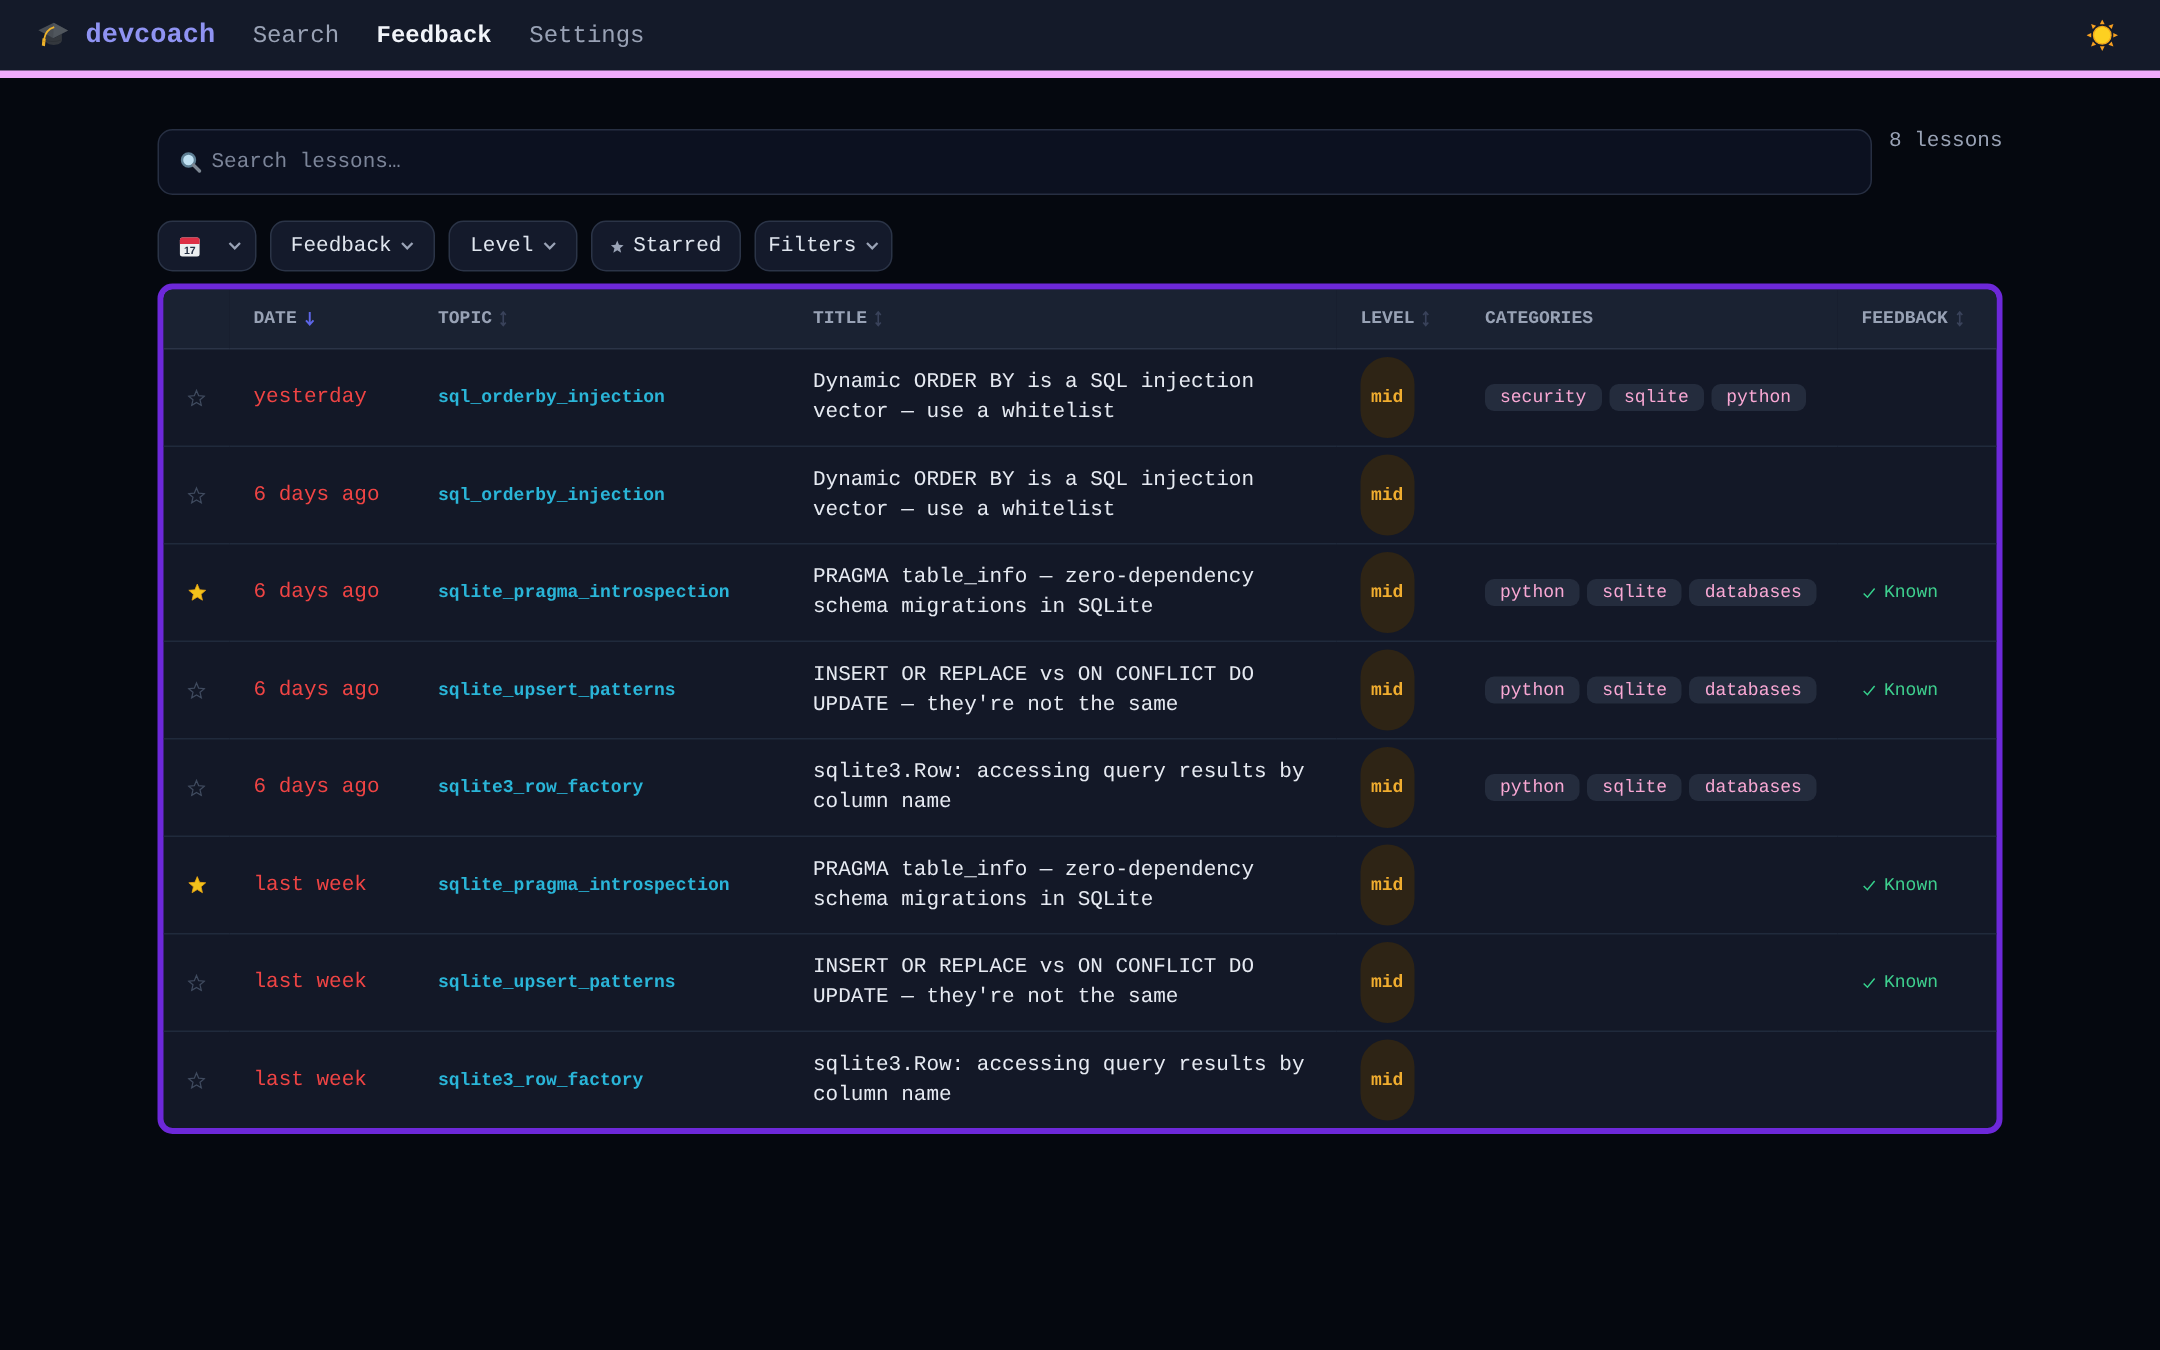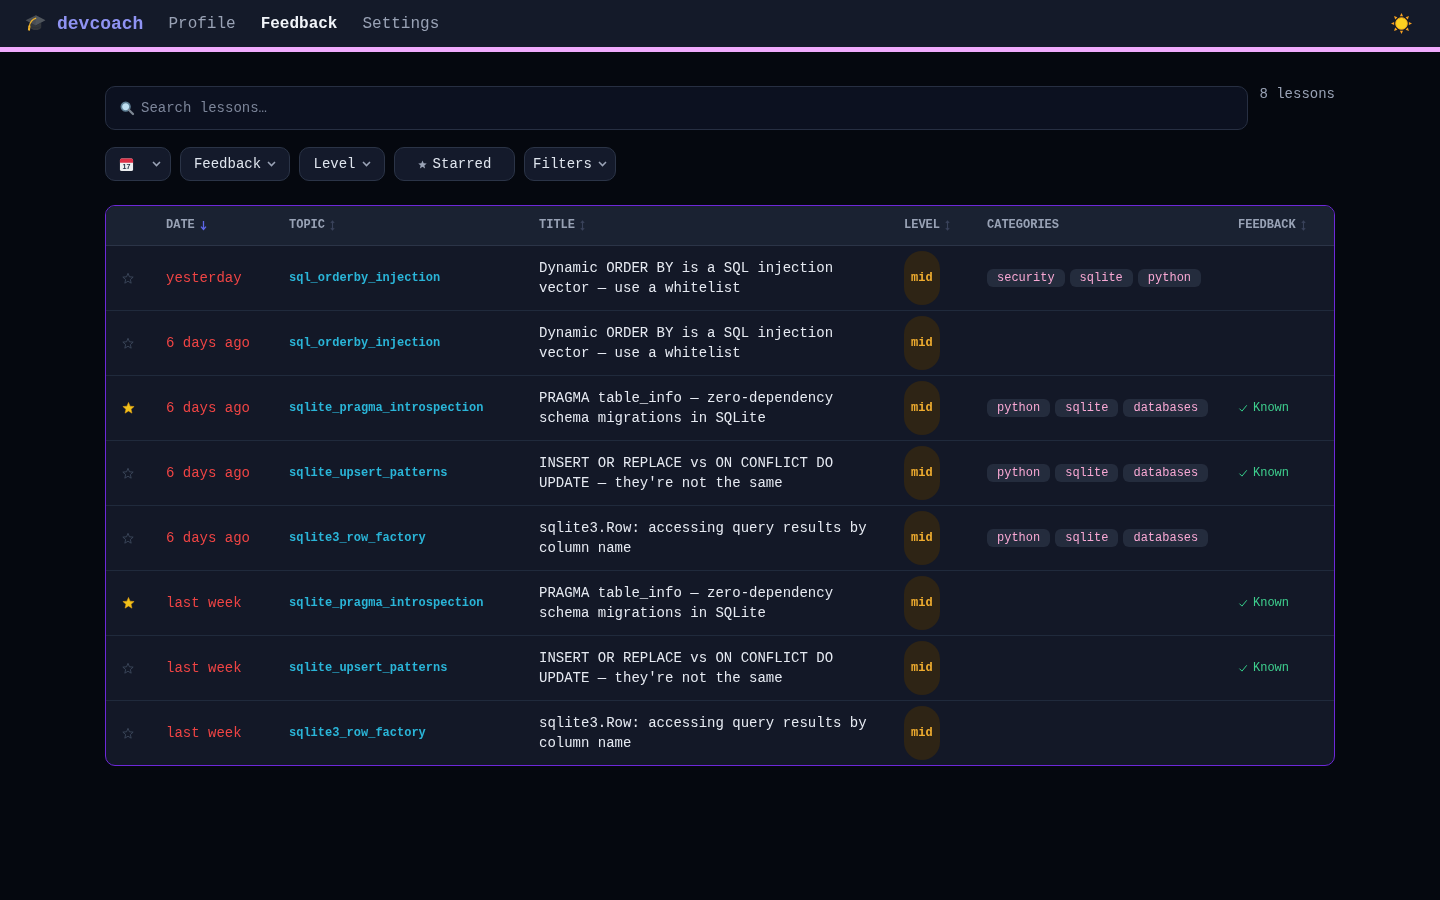--- a/index.html
+++ b/index.html
@@ -11,21 +11,21 @@
 .nav a{text-decoration:none;font-size:16px;color:#99a2b5;margin-right:25px}
 .nav a.on{color:#f1f4f9;font-weight:bold}
 .sun{margin-left:auto}
 .main{width:1230px;margin:34px auto 0}
 .srow{display:flex;align-items:flex-start}
 .search{flex:1;height:44px;background:#0c1120;border:1px solid #272f42;border-radius:10px;display:flex;align-items:center;padding:0 13px;gap:6px}
 .search span{font-size:14px;color:#7c8599}
 .count{font-size:14px;color:#99a2b5;margin-left:11px;white-space:nowrap}
 .frow{margin-top:17px;display:flex;gap:9px}
 .btn{height:34px;background:#141a2b;border:1px solid #2b3447;border-radius:10px;display:flex;align-items:center;justify-content:center;gap:6px;font-size:14px;color:#dfe5ee}
-.tbl{margin-top:24px;border:1px solid #6d28d9;border-radius:10px;overflow:hidden;background:#131827}
+.tbl{margin-top:8px;border:4px solid #6d28d9;border-radius:10px;overflow:hidden;background:#131827}
 table{border-collapse:collapse;table-layout:fixed;width:100%}
 col.c1{width:44px}col.c2{width:123px}col.c3{width:250px}col.c4{width:365px}col.c5{width:83px}col.c6{width:251px}col.c7{width:114px}
 thead th{height:39px;background:#1a2232;border-bottom:1px solid #2b3447;text-align:left;padding-left:16px;font-size:12px;color:#98a2b5;font-weight:bold;vertical-align:middle}
 thead th .hl{display:flex;align-items:center;gap:5px}
 tbody td{height:65px;padding-left:16px;vertical-align:middle}
 tbody tr + tr td{border-top:1px solid #202a3c}
 td.date{font-size:14px;color:#ef4444}
 td.topic{font-size:12px;font-weight:bold;color:#2ab5d8}
 td.title{font-size:14px;line-height:20px;color:#e6eaf2}
 .lvl{display:inline-block;font-size:12px;font-weight:bold;color:#f0ad2f;background:#2e2415;border-radius:999px;padding:20px 7px;line-height:14px}
@@ -41,21 +41,21 @@
       <path fill="#33373d" d="M10 16.5v6.8c0 2.8 3.8 4.9 8.5 4.9s8.5-2.1 8.5-4.9v-6.8L18.5 21z"></path>
       <path fill="#484d54" d="M2.5 12.8 18.5 5l15 8-15.5 8z"></path>
       <path fill="#5b6168" d="M18.5 5l15 8-15.5 8z" opacity=".45"></path>
       <path fill="none" stroke="#2a2e33" stroke-width=".8" d="M10.5 23.2c2 1.7 12 1.8 15.5-.4"></path>
       <path fill="none" stroke="#efb32b" stroke-width="1.9" d="M19 9.5c-6 1.8-9.5 6-10.5 12.5"></path>
       <path fill="#efb32b" d="M6.8 21l3.4.6-.9 7.8-3.2-.7z"></path>
       <path fill="#c98f1b" d="M6.6 23.5l3.3.5-.2 1.4-3.3-.5z" opacity=".6"></path>
     </svg>
     <b>devcoach</b>
   </div>
-  <a href="#">Profile</a>
+  <a href="#">Search</a>
   <a class="on" href="#">Feedback</a>
   <a href="#">Settings</a>
   <svg class="sun" width="21" height="21" viewBox="0 0 24 24">
     <g fill="#f7a021">
       <path d="M12 0l1.8 3.6h-3.6z"></path>
         <path d="M12 24l1.8-3.6h-3.6z"></path>
       <path d="M0 12l3.6-1.8v3.6z"></path>
         <path d="M24 12l-3.6-1.8v3.6z"></path>
       <path d="M3.5 3.5l3.8 1.3L4.8 7.3z"></path>
         <path d="M20.5 3.5l-3.8 1.3 2.5 2.5z"></path>
@@ -86,21 +86,21 @@
       <svg width="9" height="6" viewBox="0 0 9 6">
           <path d="M1 1 4.5 4.6 8 1" fill="none" stroke="#9aa3b6" stroke-width="1.5"></path>
         </svg>
     </div>
     <div class="btn" style="width:110px">Feedback <svg width="9" height="6" viewBox="0 0 9 6">
           <path d="M1 1 4.5 4.6 8 1" fill="none" stroke="#9aa3b6" stroke-width="1.5"></path>
         </svg></div>
     <div class="btn" style="width:86px">Level <svg width="9" height="6" viewBox="0 0 9 6">
           <path d="M1 1 4.5 4.6 8 1" fill="none" stroke="#9aa3b6" stroke-width="1.5"></path>
         </svg></div>
-    <div class="btn" style="width:121px"><svg width="9" height="9" viewBox="0 0 24 24">
+    <div class="btn" style="width:100px"><svg width="9" height="9" viewBox="0 0 24 24">
           <path fill="#9aa3b6" d="M12 1l3.1 7.6 8.2.6-6.3 5.3 2 8-7-4.4-7 4.4 2-8L.7 9.2l8.2-.6z"></path>
         </svg> Starred</div>
     <div class="btn" style="width:92px">Filters <svg width="9" height="6" viewBox="0 0 9 6">
           <path d="M1 1 4.5 4.6 8 1" fill="none" stroke="#9aa3b6" stroke-width="1.5"></path>
         </svg></div>
   </div>
   <div class="tbl">
     <table>
       <colgroup>
           <col class="c1">

